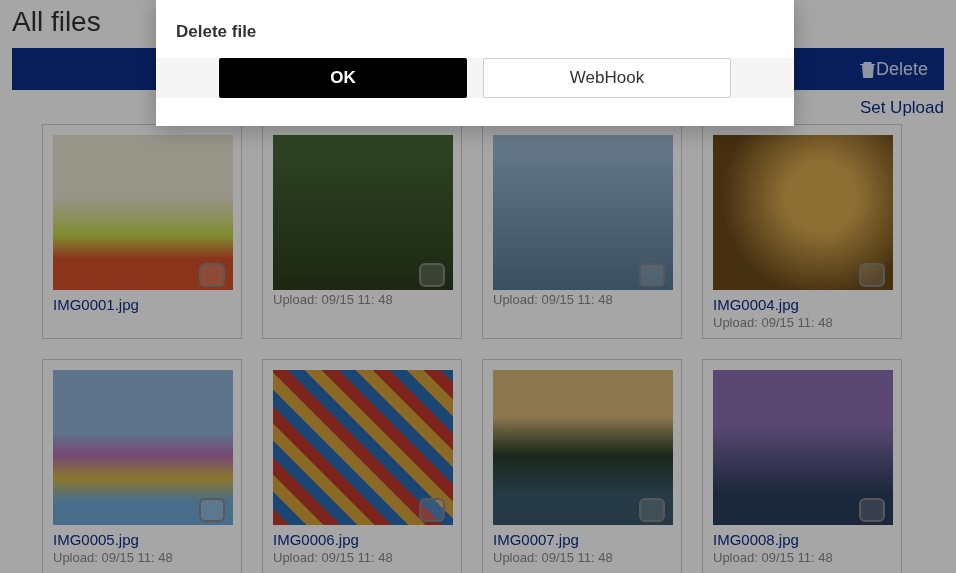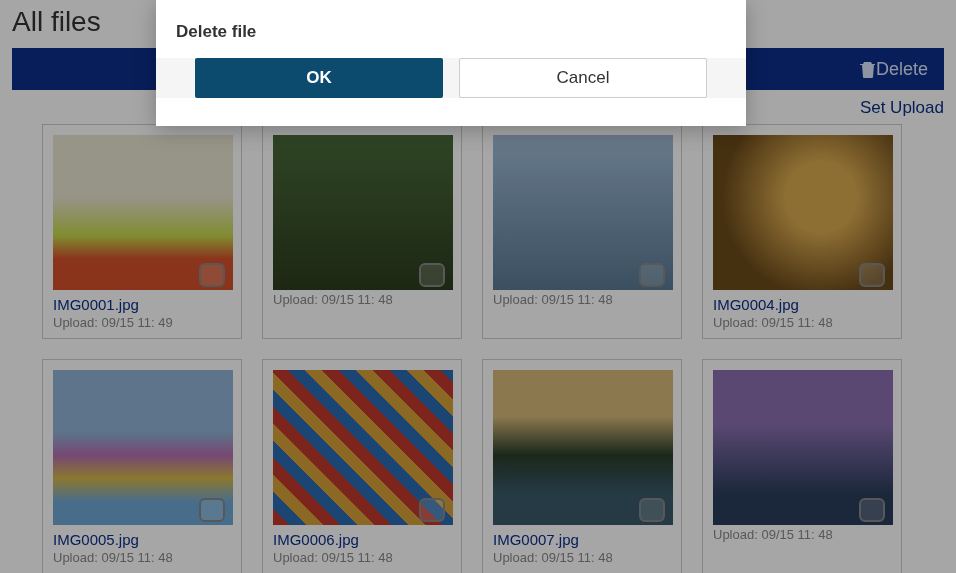--- a/index.html
+++ b/index.html
@@ -102,21 +102,21 @@
     .overlay {
       position: absolute;
       inset: 0;
       background: rgba(0,0,0,0.35);
       z-index: 10;
     }
     .modal {
       position: absolute;
       left: 156px;
       top: 0;
-      width: 590px;
+      width: 638px;
       background: #fff;
       z-index: 20;
       box-shadow: 0 4px 20px rgba(0,0,0,0.25);
       padding-bottom: 28px;
     }
     .modal-title {
       font-size: 17px;
       font-weight: 700;
       color: #333;
       padding: 22px 20px 16px 20px;
@@ -143,21 +143,21 @@
       width: 248px;
       height: 40px;
       display: flex;
       align-items: center;
       justify-content: center;
       font-size: 17px;
       border-radius: 2px;
       cursor: pointer;
     }
     .btn-primary {
-      background: #0c4a6e;
+      background: #000000;
       color: #fff;
       font-weight: 600;
       border: none;
     }
     .btn-secondary {
       background: #fff;
       color: #333;
       border: 1px solid #ccc;
     }
   </style>
@@ -180,21 +180,20 @@
 
   <div class="webhook-row">
     <span class="webhook-link">Set Upload</span>
   </div>
 
   <div class="grid" id="grid">
       <div class="card">
         <div class="thumb t1"></div>
         <div class="check-box"></div>
         <div class="fname">IMG0001.jpg</div>
-        <div class="meta">Upload: 09/15 11: 49</div>
       </div>
       <div class="card">
         <div class="thumb t2"></div>
         <div class="check-box"></div>
         <div class="meta">Upload: 09/15 11: 48</div>
       </div>
       <div class="card">
         <div class="thumb t3"></div>
         <div class="check-box"></div>
         <div class="meta">Upload: 09/15 11: 48</div>
@@ -219,26 +218,27 @@
       </div>
       <div class="card">
         <div class="thumb t7"></div>
         <div class="check-box"></div>
         <div class="fname">IMG0007.jpg</div>
         <div class="meta">Upload: 09/15 11: 48</div>
       </div>
       <div class="card">
         <div class="thumb t8"></div>
         <div class="check-box"></div>
+        <div class="fname">IMG0008.jpg</div>
         <div class="meta">Upload: 09/15 11: 48</div>
       </div>
     </div>
 </div>
 
 <div class="overlay"></div>
 
 <div class="modal">
   <div class="modal-title">Delete file</div>
   <div class="modal-actions">
     <div class="btn btn-primary">OK</div>
-    <div class="btn btn-secondary">Cancel</div>
+    <div class="btn btn-secondary">WebHook</div>
   </div>
 </div>
 
 </body></html>

